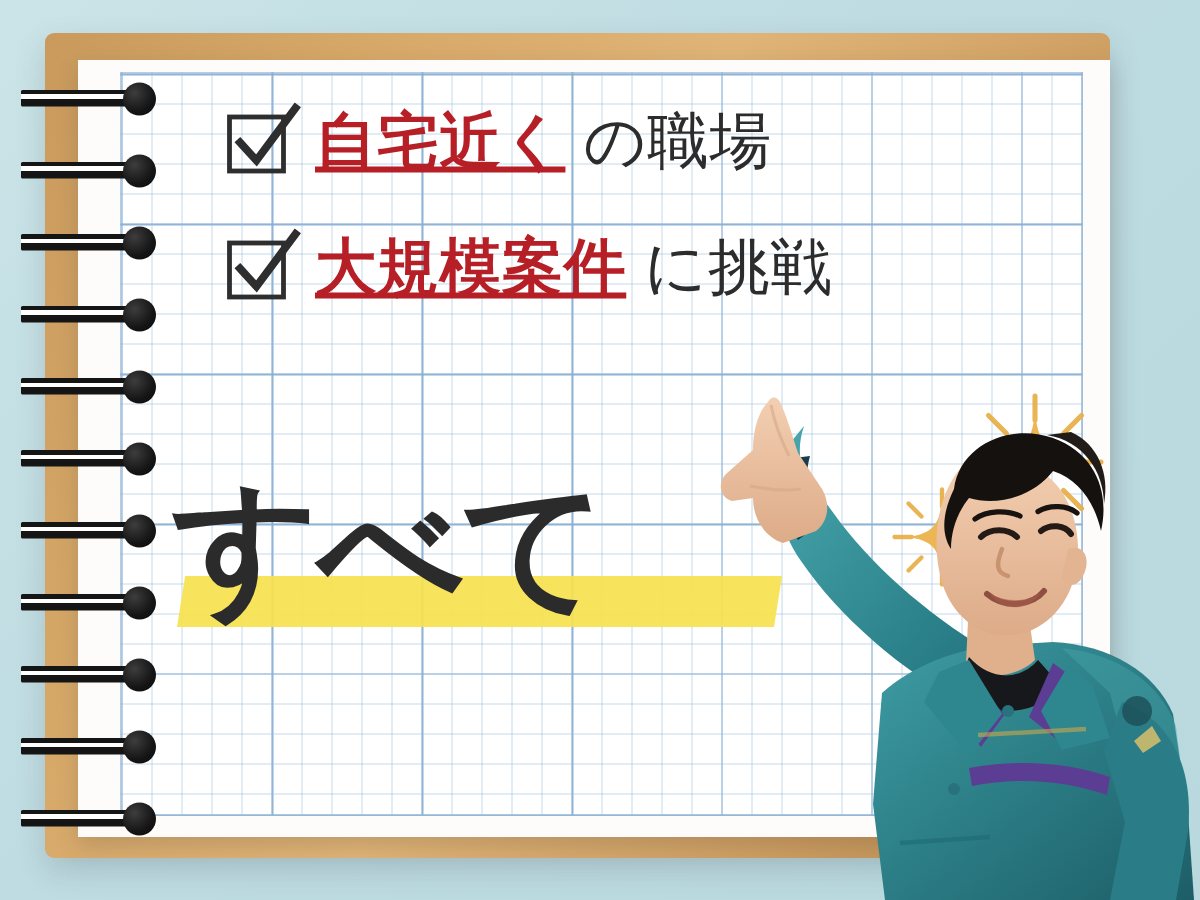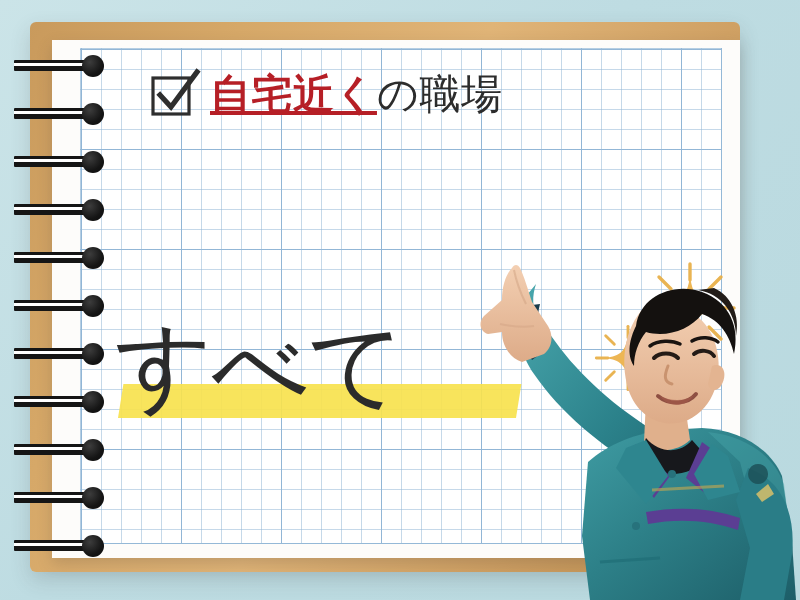--- a/index.html
+++ b/index.html
@@ -52,36 +52,36 @@
     background:radial-gradient(circle at 35% 32%,#3d3d3d 0%,#151515 60%,#0a0a0a 100%);
   }
 
   
   .checklist{position:absolute;left:150px;top:52px;width:520px;}
   .check-row{display:flex;align-items:center;height:84px;}
   .cbox{position:relative;width:44px;height:40px;flex:0 0 44px;margin-right:16px;}
   .cbox svg{position:absolute;left:0;top:-6px;overflow:visible;}
   .ctext{font-size:41px;line-height:1;white-space:nowrap;letter-spacing:.5px;}
   .ctext .hl{color:#b61f26;font-weight:700;text-decoration:underline;}
-  .ctext .rest{color:#2c2c2c;font-weight:400;}
+  .ctext .rest{color:#2c2c2c;font-weight:400;margin-left:12px;}
 
   
   .headline{position:absolute;left:115px;top:322px;width:470px;}
   .hl-line{position:relative;height:105px;}
   .hl-band{
     position:absolute;left:3px;width:404px;height:34px;
     background:#f7e24e;opacity:.92;
     transform:skewX(-9deg);
     transform-origin:left bottom;
   }
   .hl-band.b1{top:62px;width:398px;}
   .hl-band.b2{top:66px;left:18px;width:408px;}
   .hl-text{
     position:absolute;left:0;top:-6px;
-    font-size:96px;line-height:1.05;font-weight:400;
+    font-size:96px;line-height:1.05;font-weight:700;
     color:#2b2b2b;white-space:nowrap;letter-spacing:-2px;
   }
   .hl-line.l2 .hl-text{left:8px;}
 
   
   .sparkle{position:absolute;}
   .sparkle svg{display:block;}
 
   
   .person{position:absolute;left:440px;top:262px;width:360px;height:338px;}
@@ -147,20 +147,29 @@
 
   <div class="checklist" id="checklist">
       <div class="check-row">
         <div class="cbox">
           <svg width="52" height="52" viewBox="0 0 52 52">
             <rect x="3" y="10" width="36" height="36" fill="none" stroke="#2e2e2e" stroke-width="3.2"></rect>
             <path d="M10 27 L21 39 L47 4" fill="none" stroke="#2e2e2e" stroke-width="5.2" stroke-linecap="square" stroke-linejoin="miter"></path>
           </svg>
         </div>
         <div class="ctext"><span class="hl">自宅近く</span><span class="rest">の職場</span></div>
+      </div>
+      <div class="check-row">
+        <div class="cbox">
+          <svg width="52" height="52" viewBox="0 0 52 52">
+            <rect x="3" y="10" width="36" height="36" fill="none" stroke="#2e2e2e" stroke-width="3.2"></rect>
+            <path d="M10 27 L21 39 L47 4" fill="none" stroke="#2e2e2e" stroke-width="5.2" stroke-linecap="square" stroke-linejoin="miter"></path>
+          </svg>
+        </div>
+        <div class="ctext"><span class="hl">大規模案件</span><span class="rest">に挑戦</span></div>
       </div>
     </div>
 
   <div class="headline">
     <div class="hl-line l1">
       <div class="hl-band b1"></div>
       <div class="hl-text">すべて</div>
     </div>
   </div>
 

